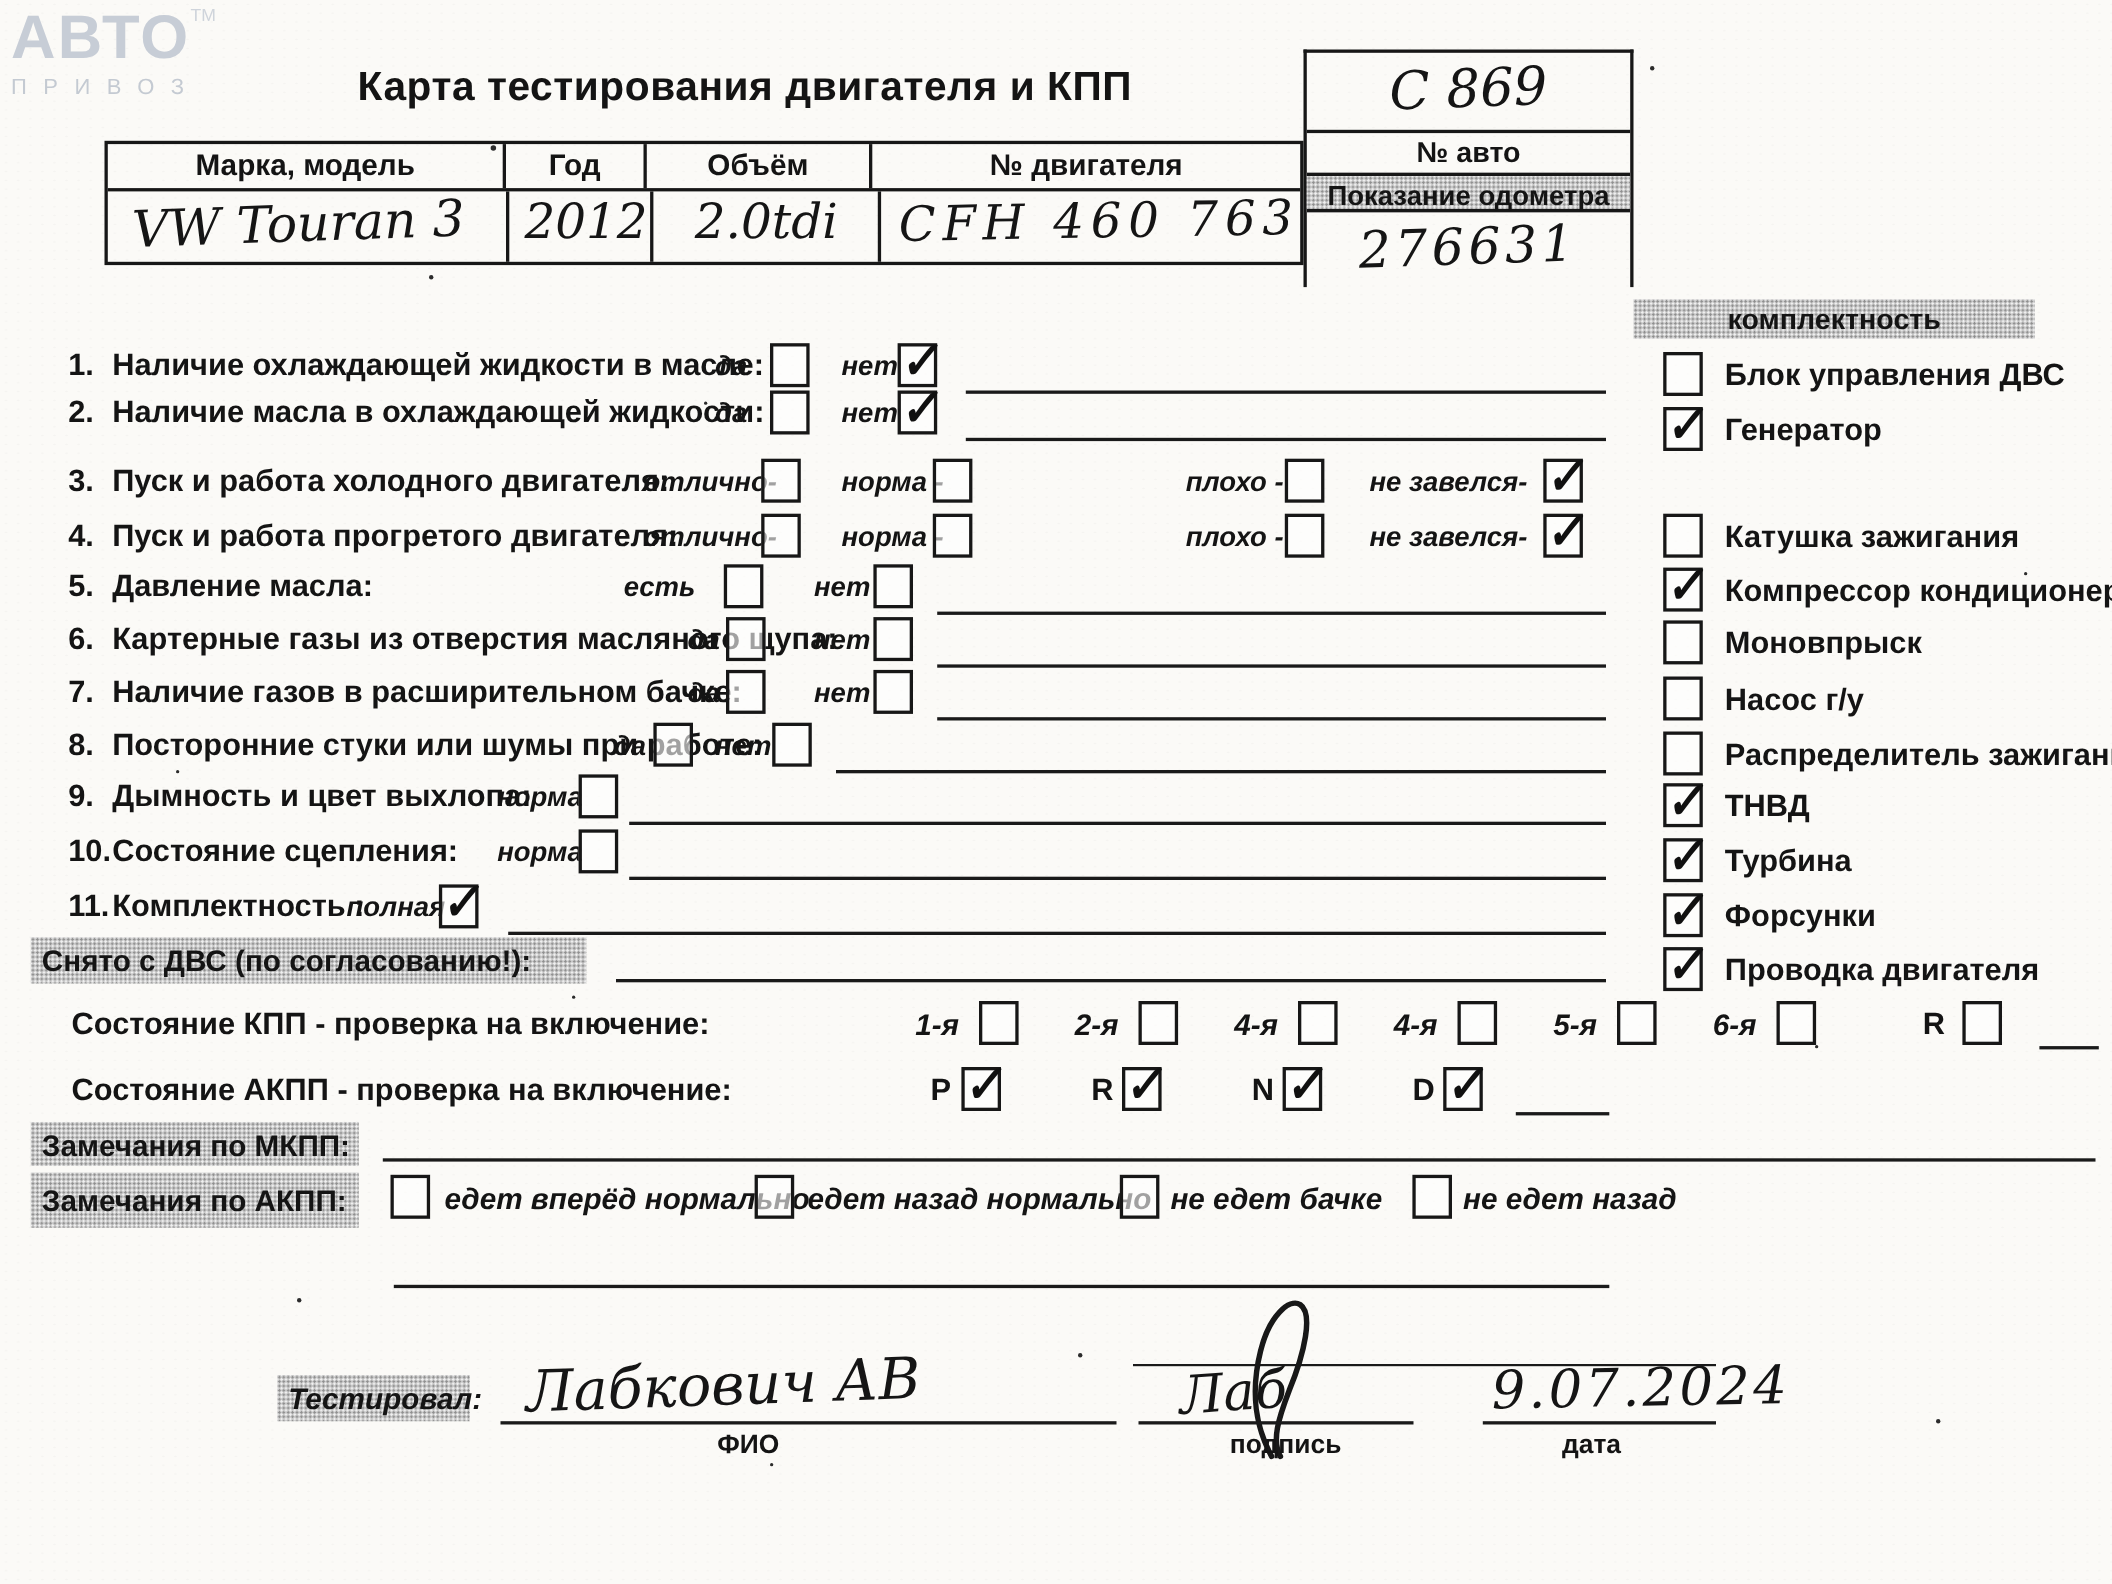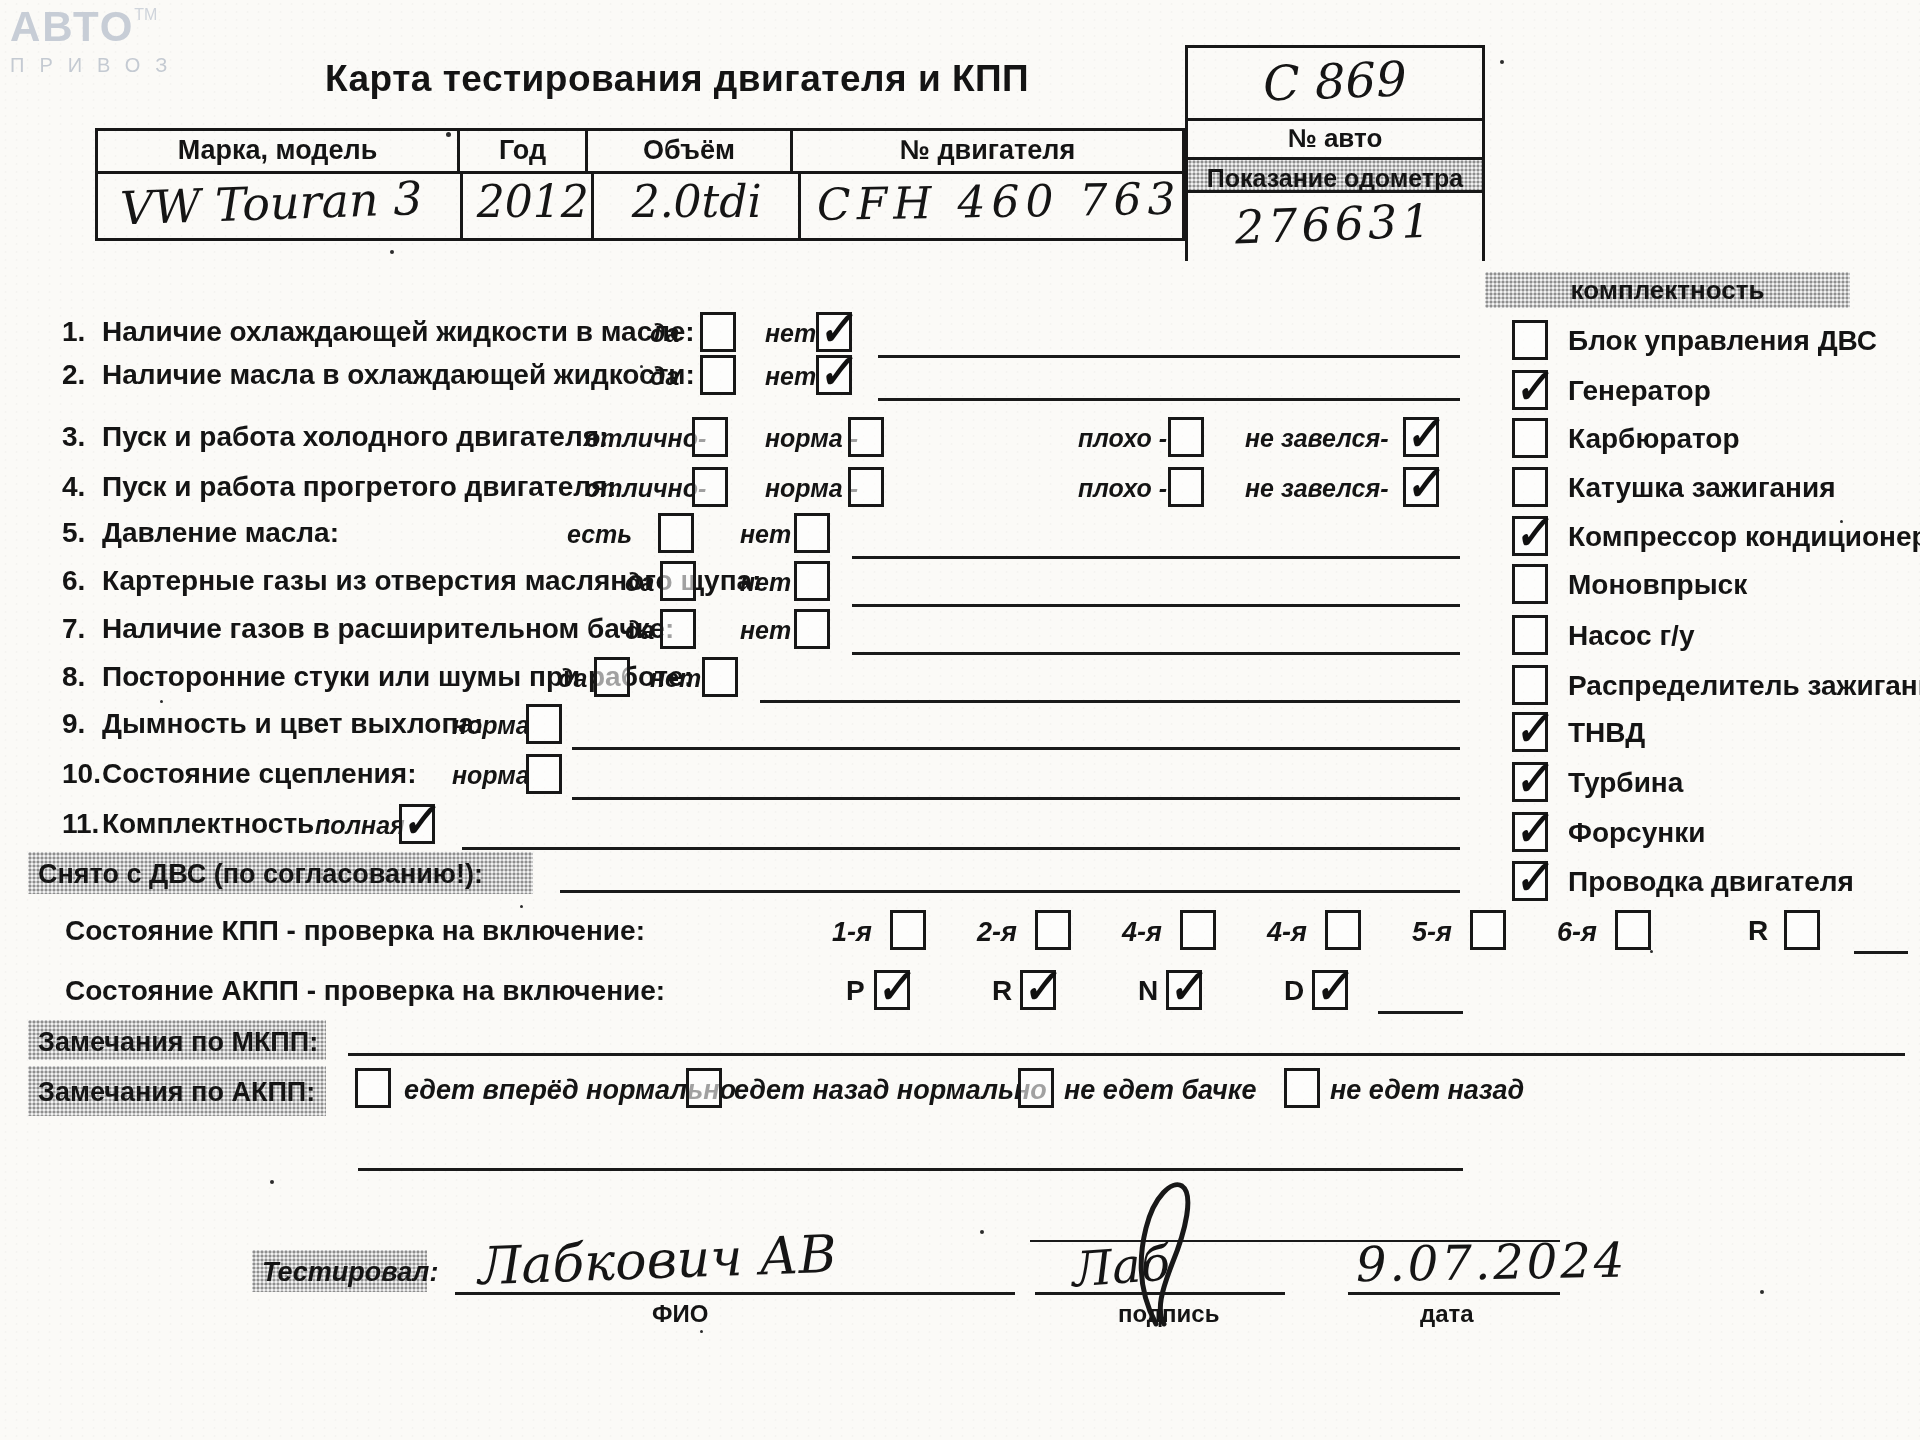--- a/index.html
+++ b/index.html
@@ -19,21 +19,21 @@
     font-size:44px;line-height:1.2;color:#101010;transform:rotate(-6deg);
   }
   .shaded{
     background-color:#c7c7c7;
     background-image:radial-gradient(#8e8e8e 0.9px, transparent 1px),radial-gradient(#f2f2f2 0.9px, transparent 1px);
     background-size:4px 4px,4px 4px;background-position:0 0,2px 2px;
   }
   .hand{font-family:"DejaVu Serif",serif;font-style:italic;color:#151515;white-space:nowrap;}
   
   .logo{position:absolute;left:10px;top:6px;color:#c7cdd6;}
-  .logo .brand{font-size:42px;font-weight:bold;letter-spacing:2px;line-height:1;}
+  .logo .brand{font-size:56px;font-weight:bold;letter-spacing:2px;line-height:1;}
   .logo .tm{font-size:16px;vertical-align:top;color:#cfd4db;}
   .logo .sub{font-size:20px;letter-spacing:15px;margin-top:6px;color:#c4cad2;}
   
   .title{position:absolute;left:325px;top:58px;font-size:37px;font-weight:bold;letter-spacing:0.5px;}
   
   .vtable{position:absolute;left:95px;top:128px;width:1090px;border:3px solid #171717;box-sizing:border-box;}
   .vhead{display:flex;border-bottom:3px solid #171717;height:40px;}
   .vhead div{font-weight:bold;font-size:27px;text-align:center;padding-top:4px;box-sizing:border-box;}
   .vvals{display:flex;height:64px;}
   .c1{width:362px;border-right:3px solid #171717;}
@@ -274,26 +274,20 @@
         <i class="mark"></i>
       </span>
       <span class="clbl">Блок управления ДВС</span>
     </div>
   <div class="citem" style="top:370px">
       <span class="cb" style="left:0">
         <i class="mark">✓</i>
       </span>
       <span class="clbl">Генератор</span>
     </div>
-  <div class="citem" style="top:418px">
-      <span class="cb" style="left:0">
-        <i class="mark"></i>
-      </span>
-      <span class="clbl">Карбюратор</span>
-    </div>
   <div class="citem" style="top:467px">
       <span class="cb" style="left:0">
         <i class="mark"></i>
       </span>
       <span class="clbl">Катушка зажигания</span>
     </div>
   <div class="citem" style="top:516px">
       <span class="cb" style="left:0">
         <i class="mark">✓</i>
       </span>

